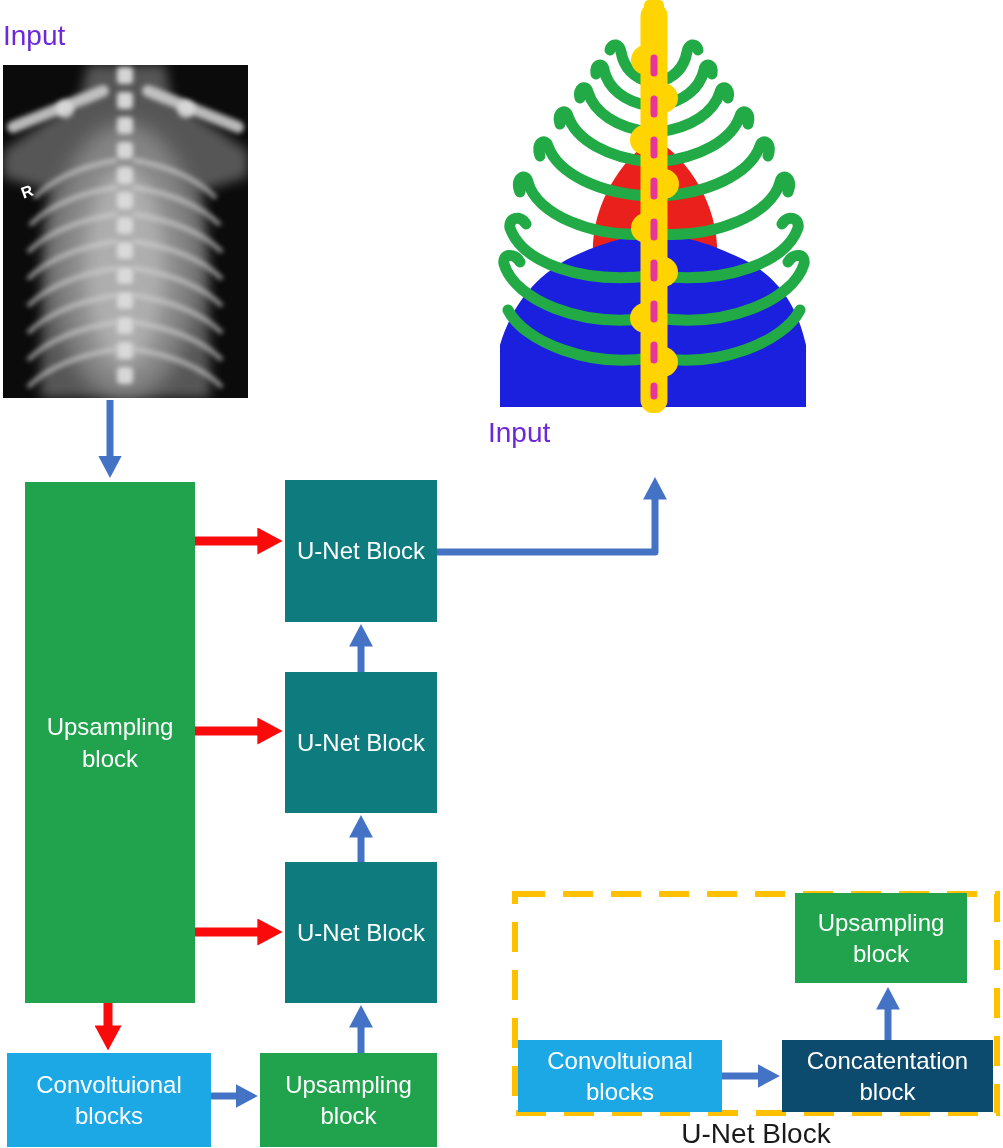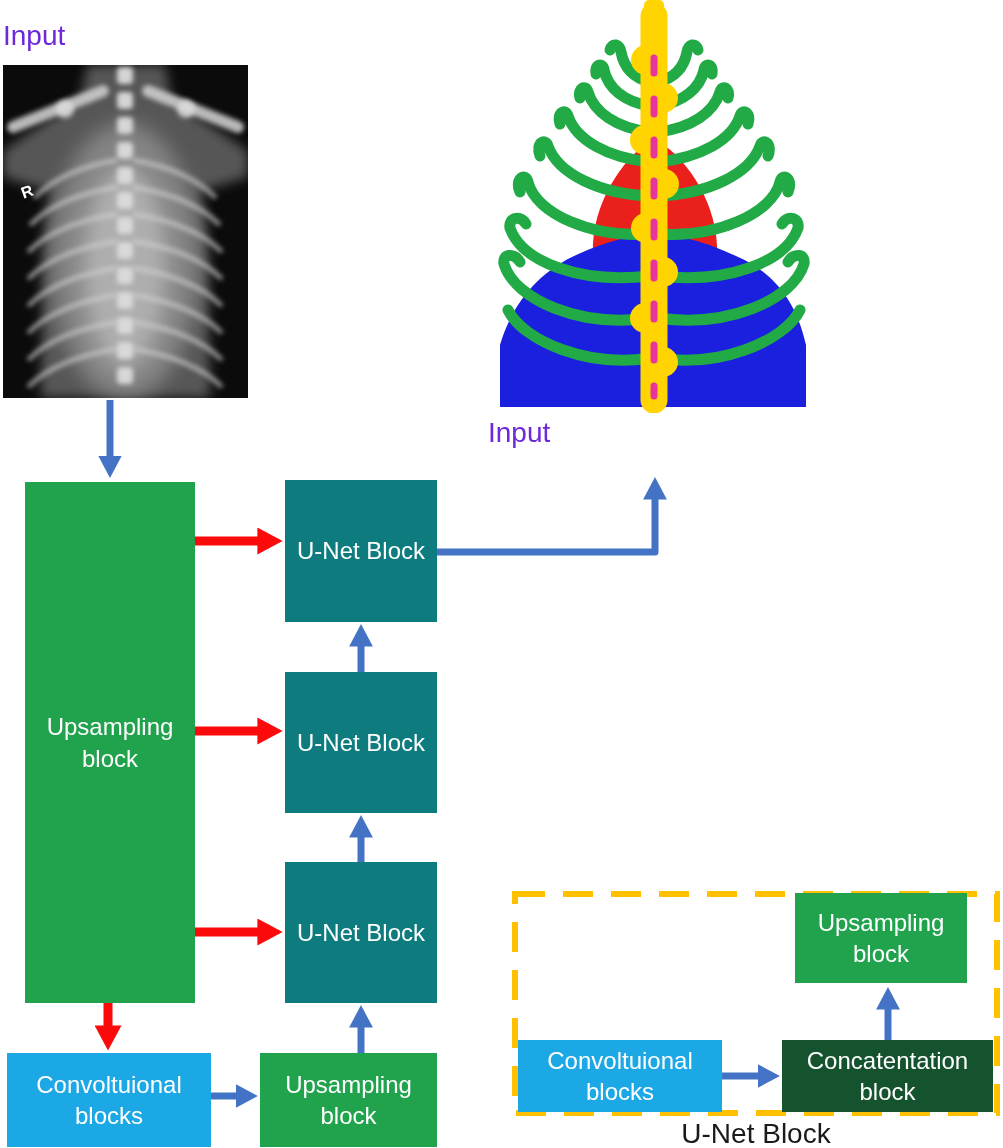--- a/index.html
+++ b/index.html
@@ -7,21 +7,21 @@
     position:relative;width:1003px;height:1148px;background:#ffffff;overflow:hidden;
     font-family:"Liberation Sans", sans-serif;
   }
   .node{
     position:absolute;display:flex;align-items:center;justify-content:center;
     text-align:center;color:#ffffff;font-size:24px;line-height:1.3;z-index:2;
   }
   .node-green{background:#21A34E;}
   .node-teal{background:#0E7C7E;}
   .node-blue{background:#1BA8E5;}
-  .node-brown{background:#14532d;text-align:center;}
+  .node-brown{background:#0c4a6e;text-align:center;}
   .big-label{
     position:absolute;color:#6d28d9;font-size:28px;text-align:left;z-index:2;
   }
   .caption{
     position:absolute;color:#1a1a1a;font-size:28px;text-align:center;z-index:2;
   }
   svg{display:block;}
   #overlay{position:absolute;left:0;top:0;z-index:1;}
   #xray{position:absolute;left:3px;top:65px;z-index:2;}
   #segmap{position:absolute;left:488px;top:0;z-index:2;}

